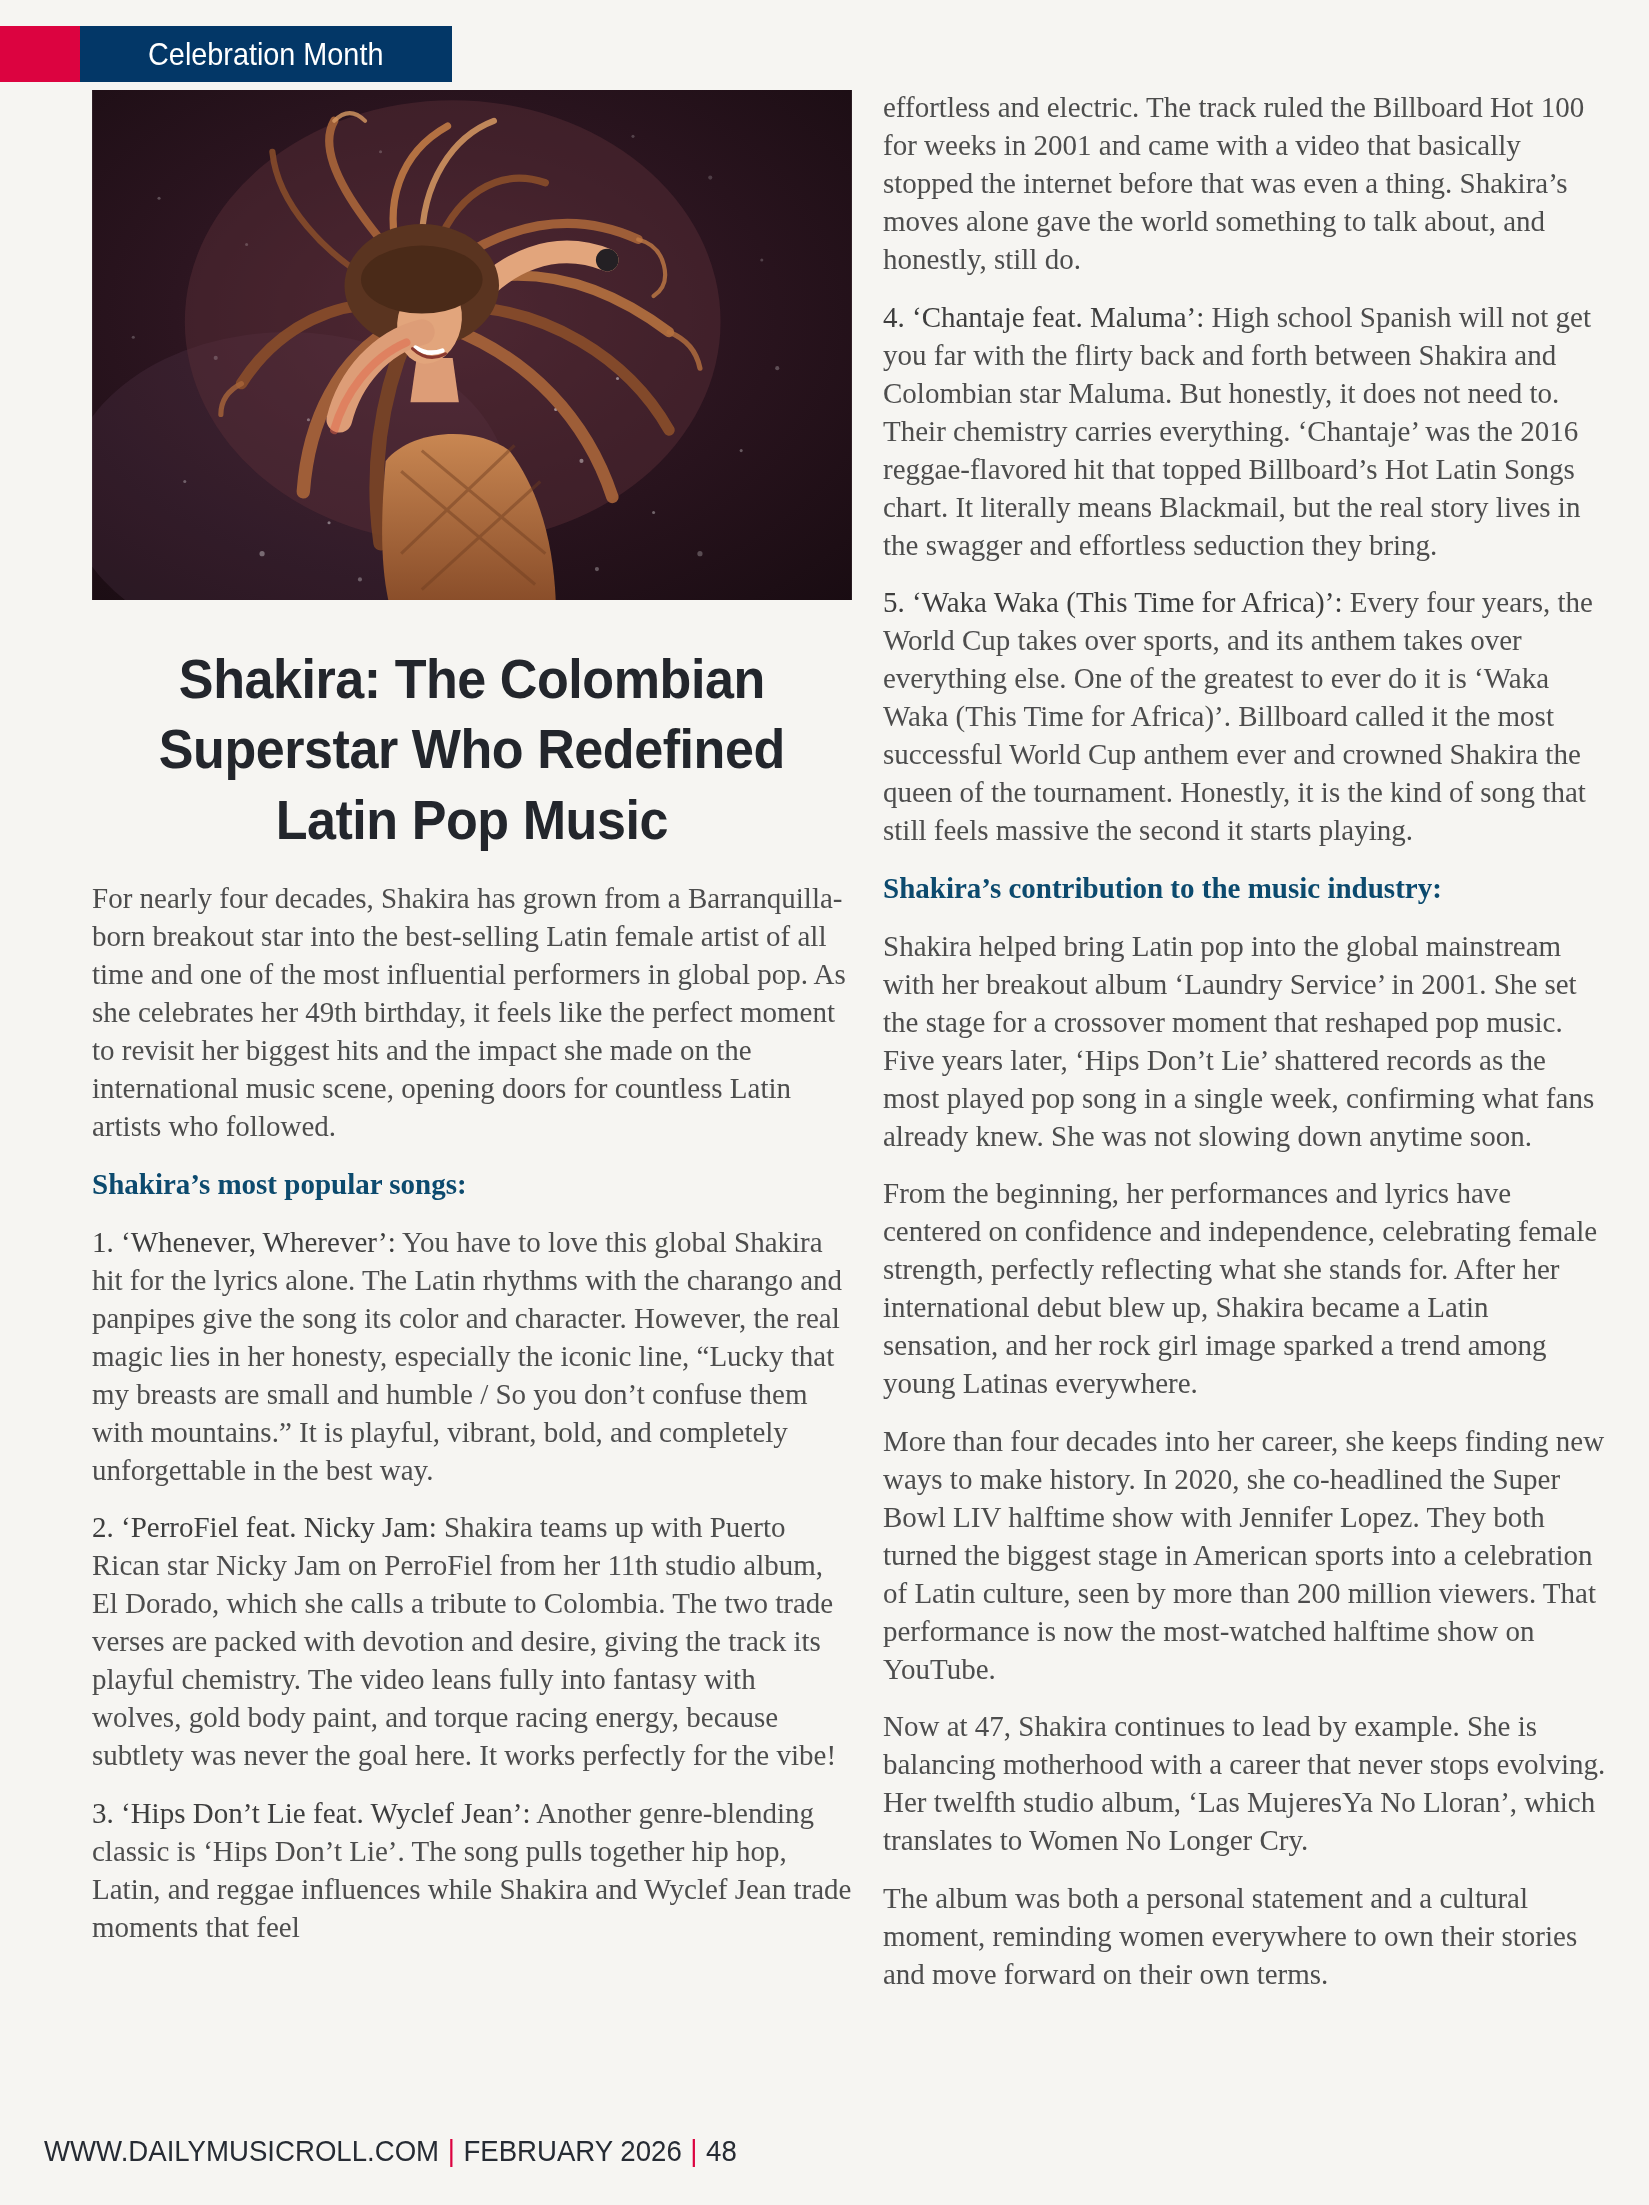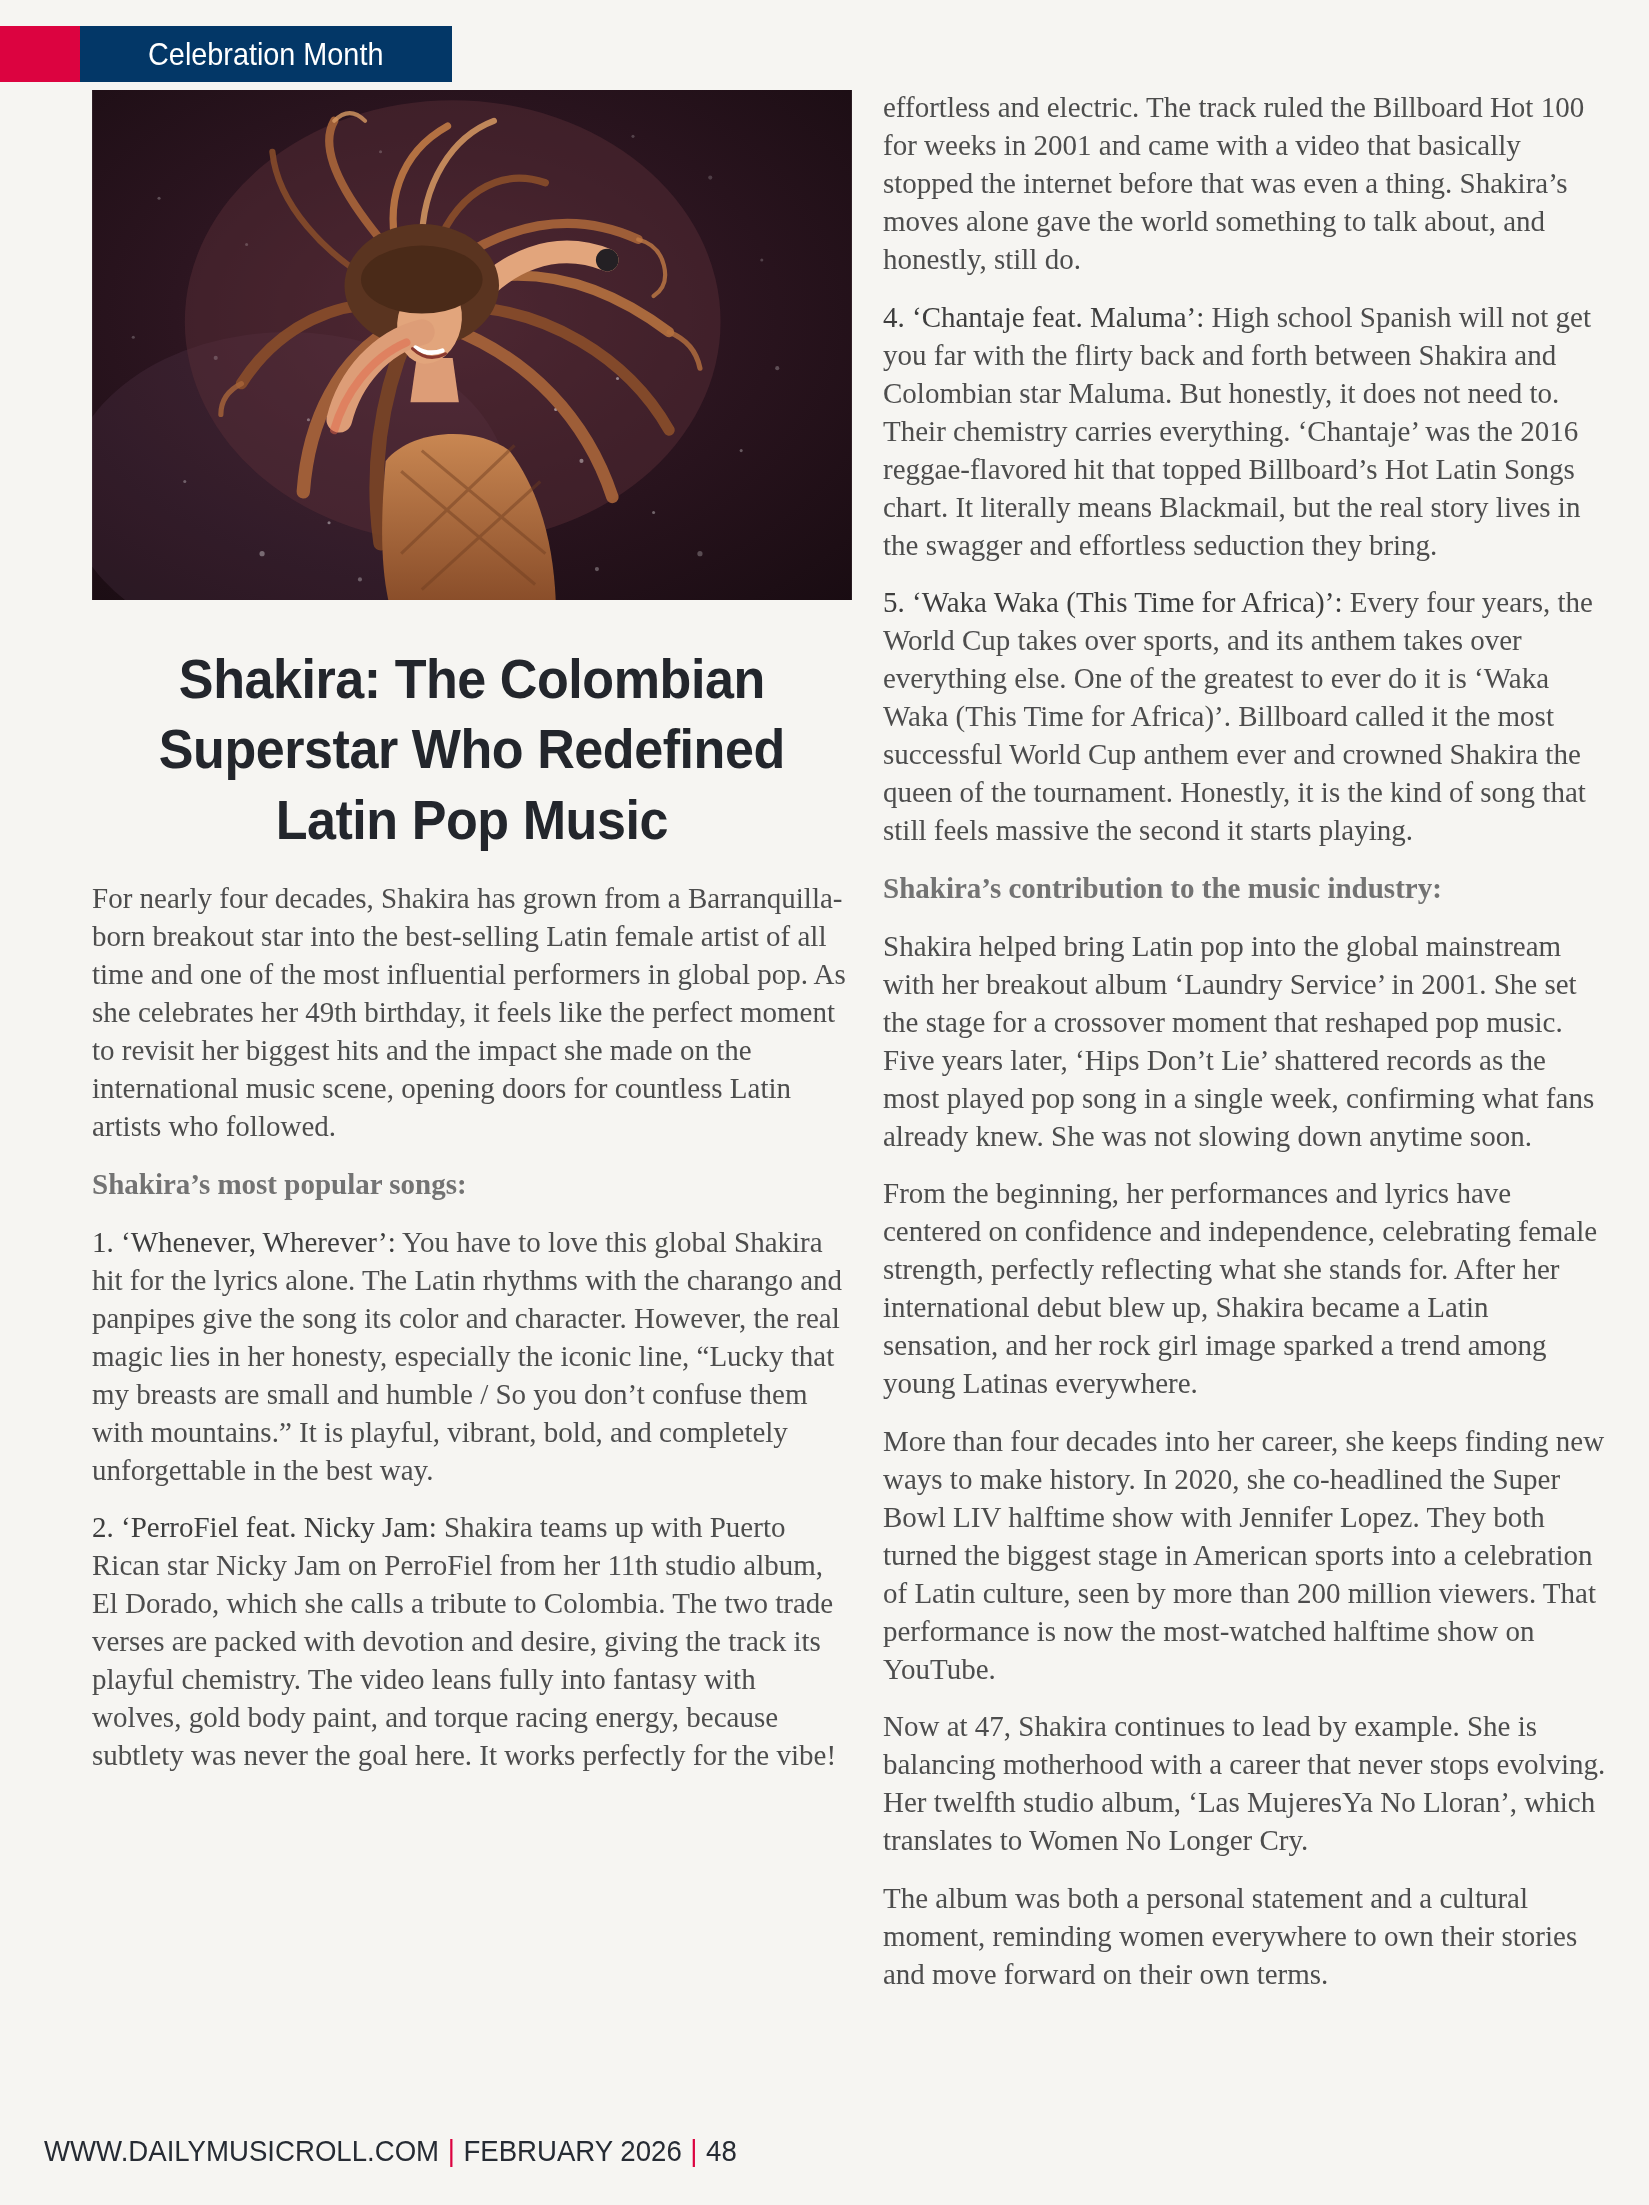--- a/index.html
+++ b/index.html
@@ -31,21 +31,21 @@
     font-size:56px; line-height:1.26; color:#23262C; letter-spacing:-0.5px;
     transform:scaleX(.93);
   }
   h1.title span { display:block; }
   
   p.body, h2.bhead {
     font-size:29px; line-height:38px; color:#4D4D4D;
     margin:0 0 19.6px 0; text-align:left; font-weight:400;
   }
   .col-left p.intro { margin-top:24px; }
-  h2.bhead { font-weight:700; color:#737373; margin-bottom:19.6px; }
+  h2.bhead { font-weight:700; color:#0c4a6e; margin-bottom:19.6px; }
   p.body b { font-weight:400; color:#3E3E3E; }
   p.last { margin-bottom:0; }
   
   footer.pagefoot {
     position:absolute; left:44px; top:2134px;
     font-family:"Liberation Sans", sans-serif; font-size:30px; color:#262B33;
     transform:scaleX(.92); transform-origin:left center; white-space:nowrap;
   }
   footer.pagefoot .sep { color:#DC0340; margin:0 9.3px; }
 </style>
@@ -156,20 +156,22 @@
       <p class="body intro">For nearly four decades, Shakira has grown from a Barranquilla-born breakout star into the best-selling Latin female artist of all time and one of the most influential performers in global pop. As she celebrates her 49th birthday, it feels like the perfect moment to revisit her biggest hits and the impact she made on the international music scene, opening doors for countless Latin artists who followed.</p>
 
       <h2 class="bhead">Shakira’s most popular songs:</h2>
 
       <p class="body"><b>1. ‘Whenever, Wherever’:</b>
         <span>You have to love this global Shakira hit for the lyrics alone. The Latin rhythms with the charango and panpipes give the song its color and character. However, the real magic lies in her honesty, especially the iconic line, “Lucky that my breasts are small and humble / So you don’t confuse them with mountains.” It is playful, vibrant, bold, and completely unforgettable in the best way.</span></p>
 
       <p class="body"><b>2. ‘PerroFiel feat. Nicky Jam:</b>
         <span>Shakira teams up with Puerto Rican star Nicky Jam on PerroFiel from her 11th studio album, El Dorado, which she calls a tribute to Colombia. The two trade verses are packed with devotion and desire, giving the track its playful chemistry. The video leans fully into fantasy with wolves, gold body paint, and torque racing energy, because subtlety was never the goal here. It works perfectly for the vibe!</span></p>
 
+      <p class="body last"><b>3. ‘Hips Don’t Lie feat. Wyclef Jean’:</b>
+        <span>Another genre-blending classic is ‘Hips Don’t Lie’. The song pulls together hip hop, Latin, and reggae influences while Shakira and Wyclef Jean trade moments that feel</span></p>
     </div>
 
     <div class="col col-right">
       <p class="body">effortless and electric. The track ruled the Billboard Hot 100 for weeks in 2001 and came with a video that basically stopped the internet before that was even a thing. Shakira’s moves alone gave the world something to talk about, and honestly, still do.</p>
 
       <p class="body"><b>4. ‘Chantaje feat. Maluma’:</b>
         <span>High school Spanish will not get you far with the flirty back and forth between Shakira and Colombian star Maluma. But honestly, it does not need to. Their chemistry carries everything. ‘Chantaje’ was the 2016 reggae-flavored hit that topped Billboard’s Hot Latin Songs chart. It literally means Blackmail, but the real story lives in the swagger and effortless seduction they bring.</span></p>
 
       <p class="body"><b>5. ‘Waka Waka (This Time for Africa)’:</b>
         <span>Every four years, the World Cup takes over sports, and its anthem takes over everything else. One of the greatest to ever do it is ‘Waka Waka (This Time for Africa)’. Billboard called it the most successful World Cup anthem ever and crowned Shakira the queen of the tournament. Honestly, it is the kind of song that still feels massive the second it starts playing.</span></p>

